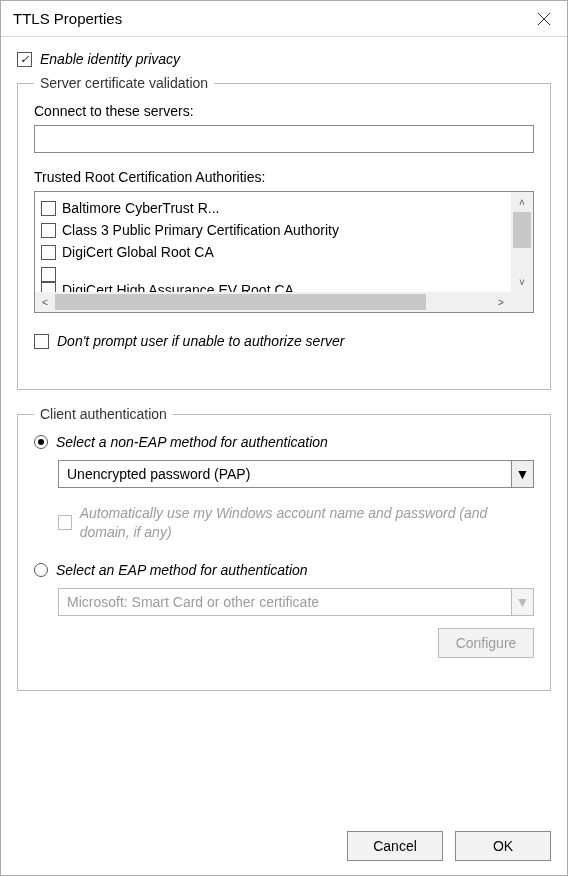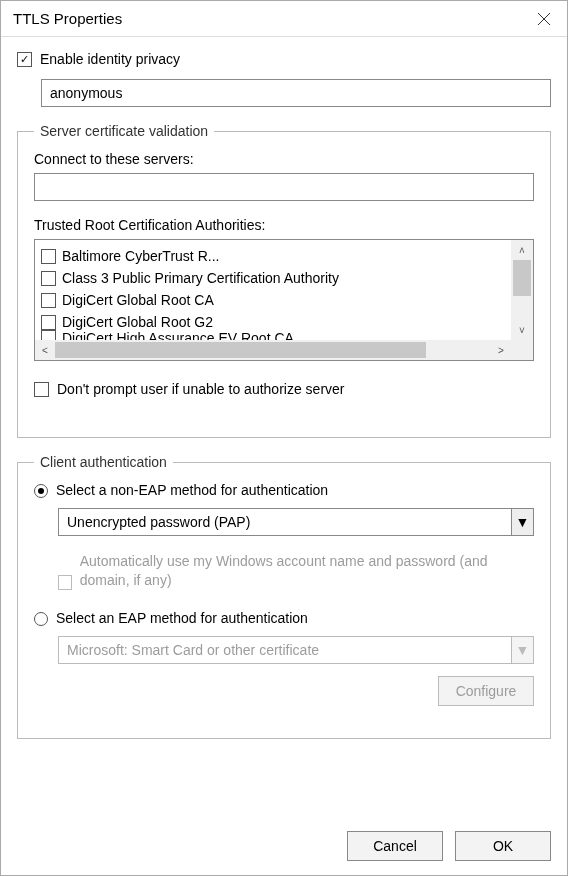--- a/index.html
+++ b/index.html
@@ -28,21 +28,21 @@
     width: 46px; height: 36px;
     display: flex; align-items: center; justify-content: center;
     cursor: pointer;
   }
   .titlebar .close svg { stroke: #333; stroke-width: 1; }
   .content {
     padding: 14px 16px 10px 16px;
     flex: 1;
     display: flex; flex-direction: column;
   }
-  .row { display: flex; align-items: flex-end; margin-bottom: 8px; }
+  .row { display: flex; align-items: center; margin-bottom: 8px; font-style: italic; }
   .checkbox {
     width: 15px; height: 15px;
     border: 1px solid #555;
     margin-right: 8px;
     display: inline-flex; align-items: center; justify-content: center;
     background: #fff;
     font-size: 11px; line-height: 1;
   }
   .checkbox.checked::after { content: "✓"; color: #000; }
   .textfield {
@@ -181,23 +181,20 @@
         </svg>
     </div>
   </div>
 
   <div class="content">
 
     <div class="row">
       <span class="checkbox checked"></span>
       <span>Enable identity privacy</span>
     </div>
-    <div class="textfield-row">
-      <input class="textfield" type="text" value="anonymous" style="">
-    </div>
 
     <fieldset class="group">
       <legend>Server certificate validation</legend>
 
       <span class="label">Connect to these servers:</span>
       <input class="textfield" type="text" value="" style="">
 
       <span class="label gap-md" style="display:block">Trusted Root Certification Authorities:</span>
 
       <div class="listbox">
@@ -209,21 +206,20 @@
           <div class="list-item">
             <span class="checkbox"></span>
             <span>Class 3 Public Primary Certification Authority</span>
           </div>
           <div class="list-item">
             <span class="checkbox"></span>
             <span>DigiCert Global Root CA</span>
           </div>
           <div class="list-item">
             <span class="checkbox"></span>
-            <span>DigiCert Global Root G2</span>
           </div>
           <div class="list-item clipped">
             <span class="checkbox"></span>
             <span>DigiCert High Assurance EV Root CA</span>
           </div>
         </div>
         <div class="vscroll">
           <div class="arrow">˄</div>
           <div class="track">
               <div class="thumb"></div>

